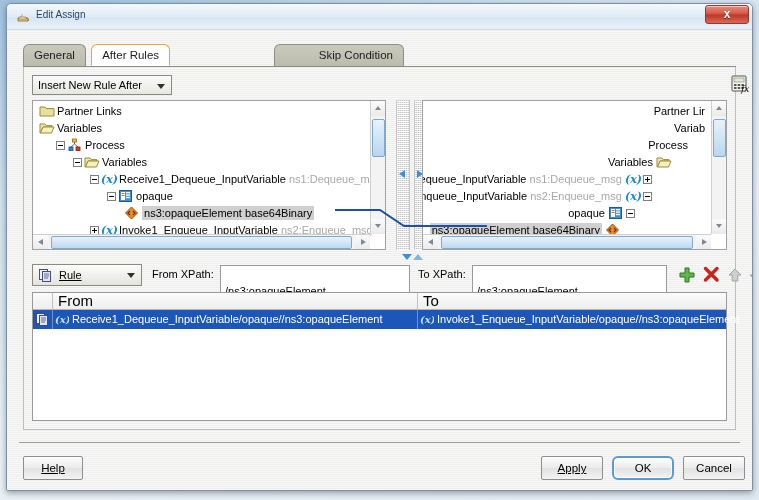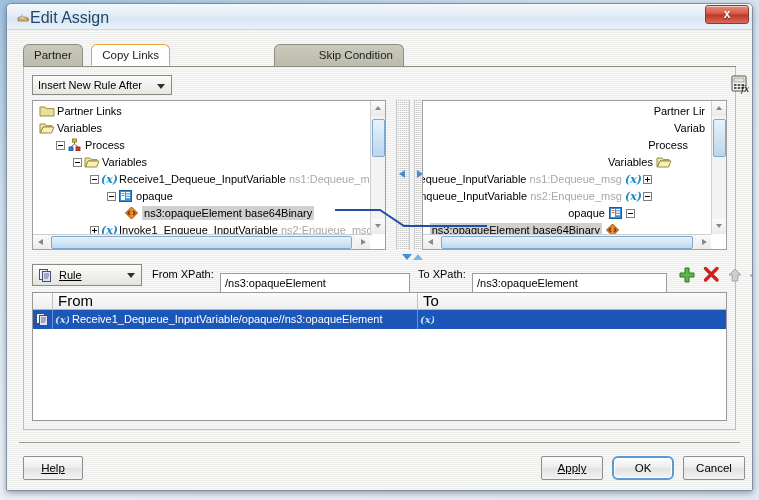--- a/index.html
+++ b/index.html
@@ -32,22 +32,22 @@
 
   
   #titlebar {
     position: relative;
     height: 26px;
     background: linear-gradient(180deg,#f3f8fc 0%, #e3edf6 45%, #d7e6f3 55%, #e8f1f8 100%);
     border-bottom: 1px solid #cdd8e2;
     border-radius: 4px 4px 0 0;
   }
   #titlebar .title-text {
-    position: absolute; left: 23px; top: 5px;
-    font-size: 16px; color: #23476b;
+    position: absolute; left: 29px; top: 5px;
+    font-size: 10px; color: #23476b;
     white-space: nowrap;
   }
   .app-icon {
     position: absolute; left: 8px; top: 5px;
     width: 16px; height: 16px;
   }
   .close-btn {
     position: absolute; right: 3px; top: 1px;
     width: 44px; height: 19px;
     border: 1px solid #8c3b31;
@@ -254,22 +254,22 @@
     background:linear-gradient(180deg,#fcfcfb 0%,#e4e4de 100%);
     cursor:pointer;
   }
   #copyCombo .lbl { position:absolute; left:26px; top:4px; font-size:11px; }
   .ul { text-decoration: underline; }
   .fieldlabel { position:absolute; top:4px; font-size:11px; color:#000; white-space:nowrap; }
   .textfield {
     position:absolute; top:1px; height:20px;
     border:1px solid #9a9a9a; background:#ffffff;
     font-size:11px; color:#000;
-    padding:2px 4px; line-height:15px;
-    white-space:nowrap; overflow:hidden;margin-top:8px;
+    padding:18px 4px; line-height:15px;
+    white-space:nowrap; overflow:hidden;
   }
   .minibtn { position:absolute; top:2px; width:18px; height:18px; cursor:pointer; }
 
   
   #table {
     position:absolute; left:8px; right:8px; top:225px; bottom:8px;
     background:#ffffff; border:1px solid #9a9a9a;
   }
   #thead { position:absolute; left:0; right:0; top:0; height:17px;
     background:linear-gradient(180deg,#fbfbfb,#eeeeee); border-bottom:1px solid #b4b4b4; }
@@ -314,22 +314,22 @@
     </span>
     <span class="title-text">Edit Assign</span>
     <div class="close-btn">
       <span class="x">x</span>
     </div>
   </div>
 
   <div id="content">
 
     <div id="tabstrip">
-        <div class="tab" style="left: 0px;"><span>Partner</span></div>
-        <div class="tab active" style="left: 68.2px;"><span>Copy Links</span></div>
+        <div class="tab" style="left: 0px;"><span>General</span></div>
+        <div class="tab active" style="left: 68.2px;"><span>After Rules</span></div>
         <div class="tab" style="left: 250.8px; padding-left: 44px;"><span>Skip Condition</span></div>
       </div>
     <div id="tabline"></div>
 
     <div id="panel">
 
       <div id="ruleCombo">
         <span class="lbl">Insert New Rule After</span>
         <span class="combo-arrow"></span>
       </div>
@@ -538,20 +538,21 @@
               <text x="0" y="10" font-size="10" font-style="italic" font-weight="bold" font-family="DejaVu Serif, serif" fill="#bfe0f5">(x)</text>
             </svg>
           </span>
           <span class="cell" style="left:39px">Receive1_Dequeue_InputVariable/opaque//ns3:opaqueElement</span>
           <span class="rowsep" style="left:384px"></span>
           <span style="position:absolute;left:387px;top:3px">
             <svg width="14" height="13" viewBox="0 0 14 13">
               <text x="0" y="10" font-size="10" font-style="italic" font-weight="bold" font-family="DejaVu Serif, serif" fill="#bfe0f5">(x)</text>
             </svg>
           </span>
+          <span class="cell" style="left:404px">Invoke1_Enqueue_InputVariable/opaque//ns3:opaqueElement</span>
         </div>
       </div>
     </div>
 
     <div id="bottomsep"></div>
     <div class="btn" style="left:16px; width:60px"><span class="ul">Help</span></div>
     <div class="btn" style="left:534px; width:62px"><span class="ul">Apply</span></div>
     <div class="btn focused" style="left:605px; width:62px"><span>OK</span></div>
     <div class="btn" style="left:676px; width:62px"><span>Cancel</span></div>
   </div>

